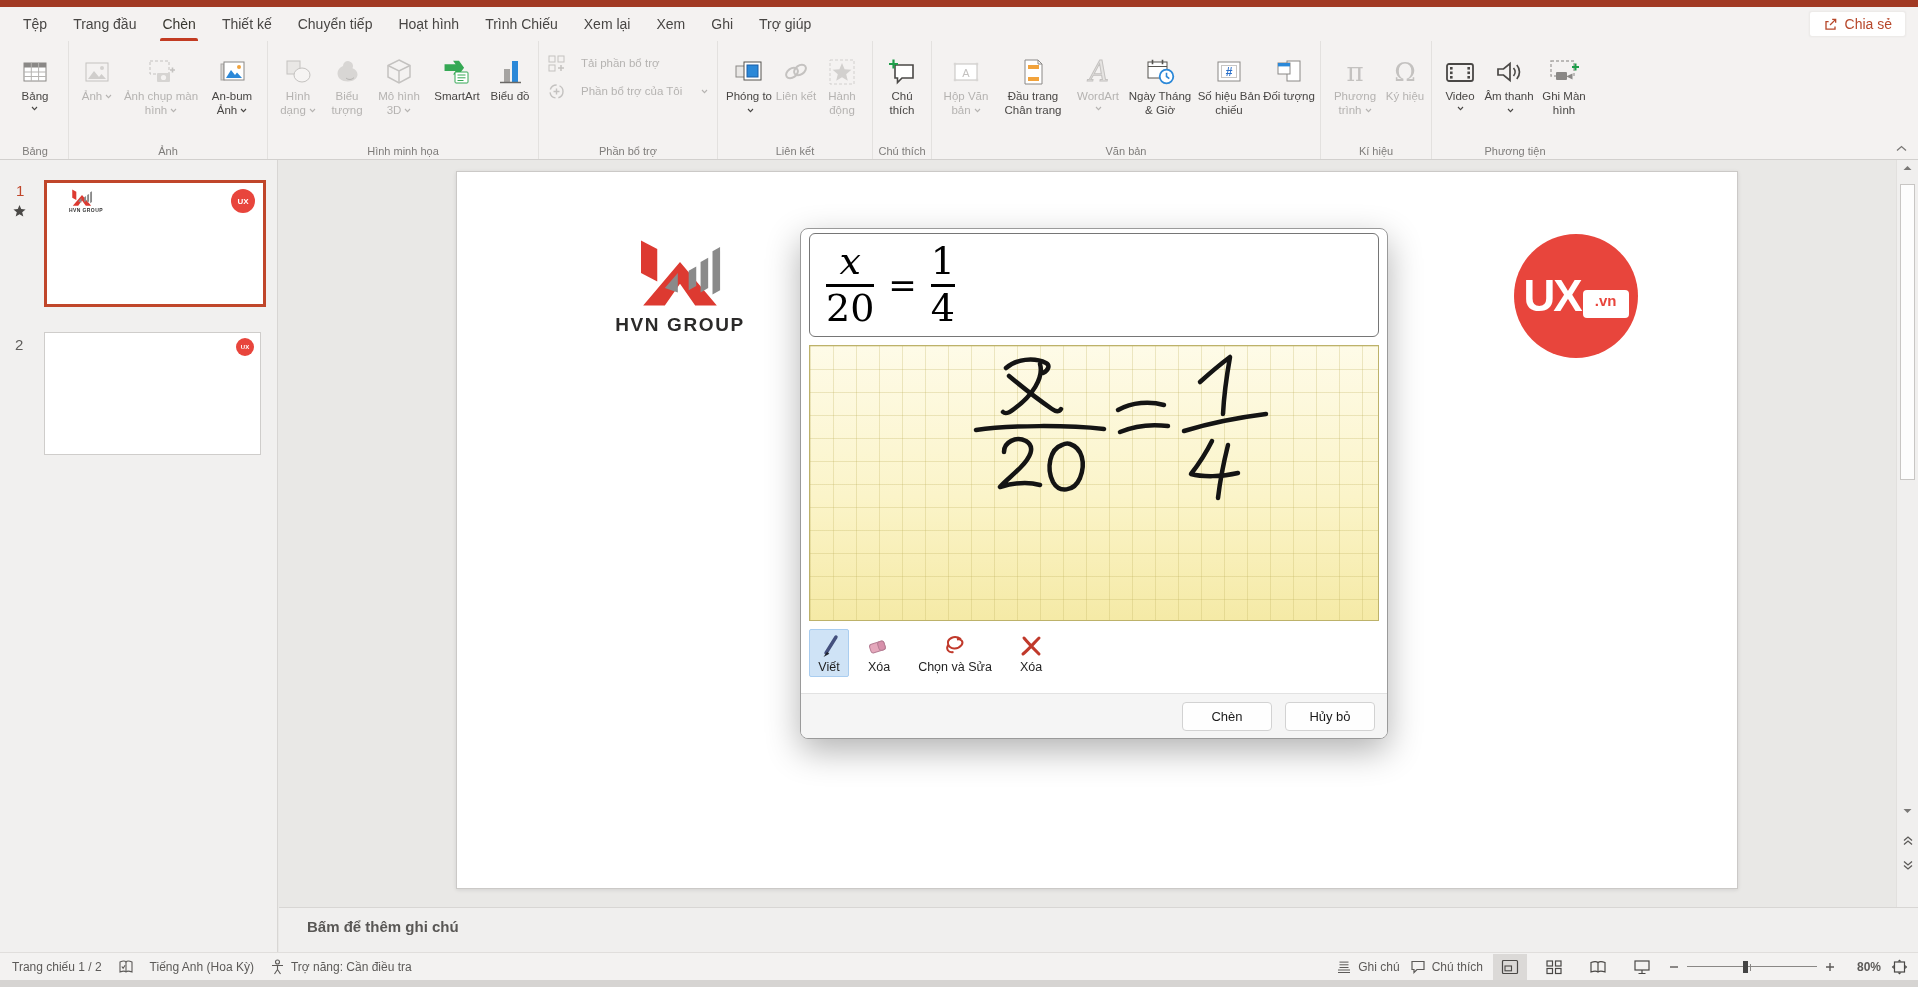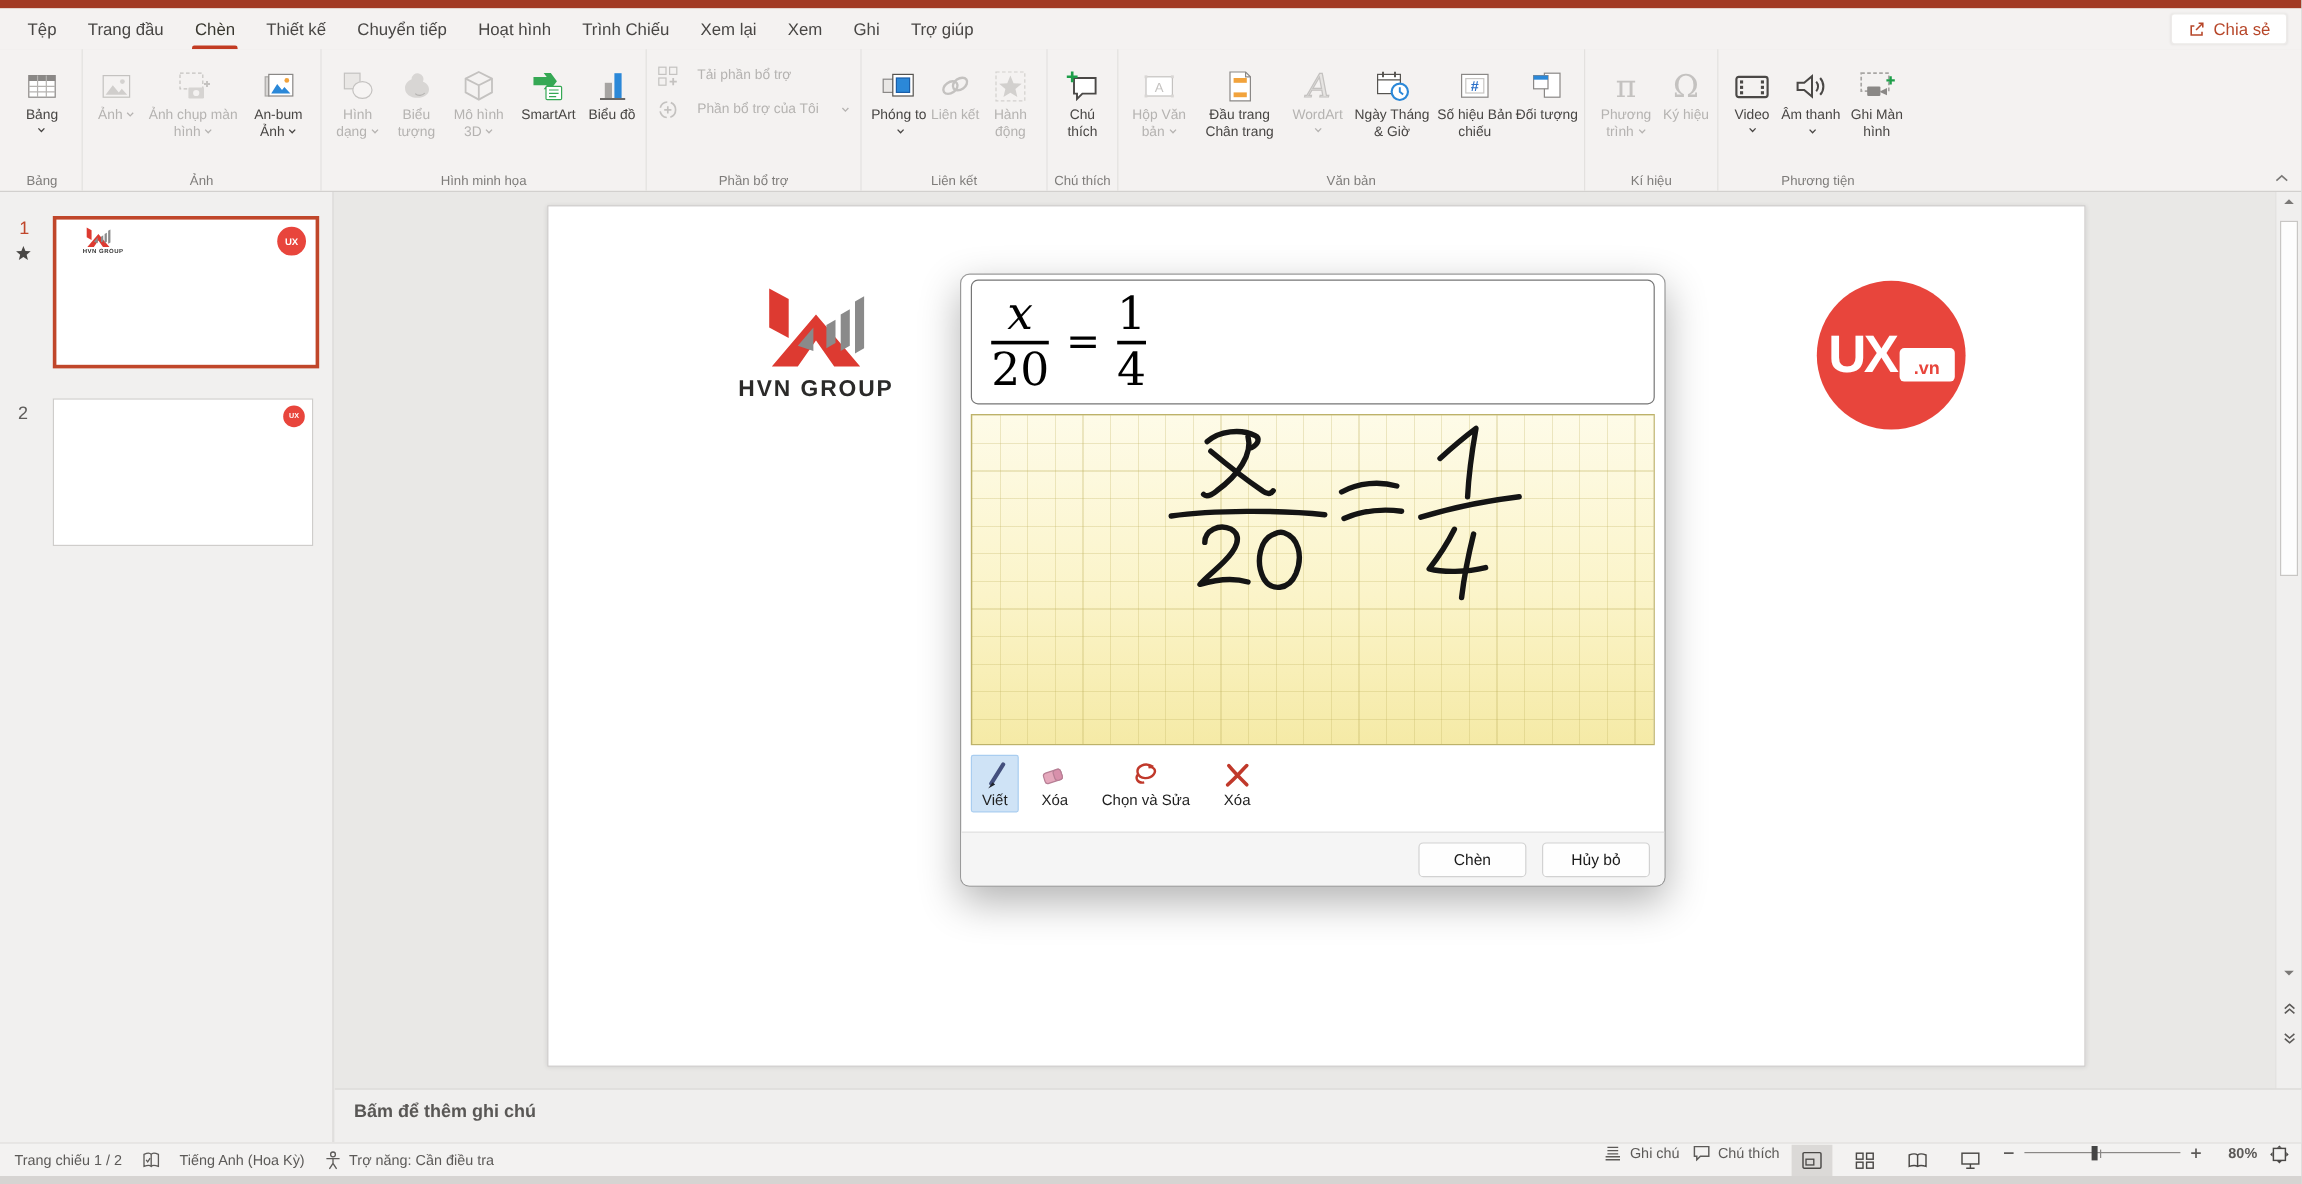--- a/index.html
+++ b/index.html
@@ -42,29 +42,29 @@
            display:flex;align-items:center;justify-content:center;color:#fff;font-weight:bold;font-size:8px;}
   .mini-ux.sm{width:18px;height:18px;font-size:6px;top:5px;right:6px;}
   
   .slide-canvas{position:absolute;left:456px;top:171px;width:1282px;height:718px;background:#fff;
                 border:1px solid #cbc9c7;box-shadow:0 1px 4px rgba(0,0,0,.10);box-sizing:border-box;}
   .hvn-logo{position:absolute;left:600px;top:238px;width:160px;text-align:center;}
   .hvn-text{font-size:19px;font-weight:bold;letter-spacing:1.6px;color:#2b2a29;margin-top:4px;}
   .ux-logo{position:absolute;left:1514px;top:234px;width:124px;height:124px;border-radius:50%;background:#e8453c;
            display:flex;align-items:center;justify-content:center;gap:2px;}
   .ux-text{color:#fff;font-size:44px;font-weight:bold;letter-spacing:-2px;}
-  .ux-vn{background:#fff;border-radius:4px;width:46px;height:28px;margin-top:16px;display:flex;align-items:flex-end;justify-content:center;}
+  .ux-vn{background:#fff;border-radius:4px;width:46px;height:28px;margin-top:16px;display:flex;align-items:flex-start;justify-content:center;}
   .ux-vn span{color:#e8453c;font-size:15px;font-weight:bold;line-height:1.4;}
   
   .notesbar{position:absolute;left:279px;top:907px;width:1639px;height:45px;background:#f0efee;border-top:1px solid #d8d6d4;box-sizing:border-box;}
-  .notesbar .ph{margin:10px 0 0 16px;font-size:15px;font-weight:bold;color:#595755;}
+  .notesbar .ph{margin:10px 0 0 28px;font-size:15px;font-weight:bold;color:#595755;}
   .statusbar{position:absolute;left:0;top:952px;width:100%;height:28px;background:#f3f2f1;border-top:1px solid #e0dedc;
              display:flex;align-items:center;font-size:12px;color:#5c5a58;box-sizing:border-box;}
   .status-left{display:flex;align-items:center;gap:16px;padding-left:12px;}
-  .status-right{margin-left:auto;display:flex;align-items:flex-start;gap:10px;padding-right:10px;}
+  .status-right{margin-left:auto;display:flex;align-items:center;gap:10px;padding-right:10px;}
   .sb-item{display:flex;align-items:center;gap:6px;}
   .viewbtn{width:34px;height:26px;display:flex;align-items:center;justify-content:center;}
   .viewbtn.sel{background:#dbd9d7;}
   .zoom-slider{display:flex;align-items:center;gap:8px;}
   .ztrack{position:relative;width:130px;height:14px;}
   .ztrack .line{position:absolute;left:0;right:0;top:6.5px;height:1px;background:#8a8886;}
   .ztrack .tick{position:absolute;left:63px;top:4px;width:1px;height:7px;background:#8a8886;}
   .ztrack .handle{position:absolute;left:56px;top:1px;width:5px;height:12px;background:#444;}
   .zpct{width:36px;text-align:right;font-weight:bold;}
   .bottomstrip{position:absolute;left:0;top:980px;width:100%;height:7px;background:#d6d4d2;}

